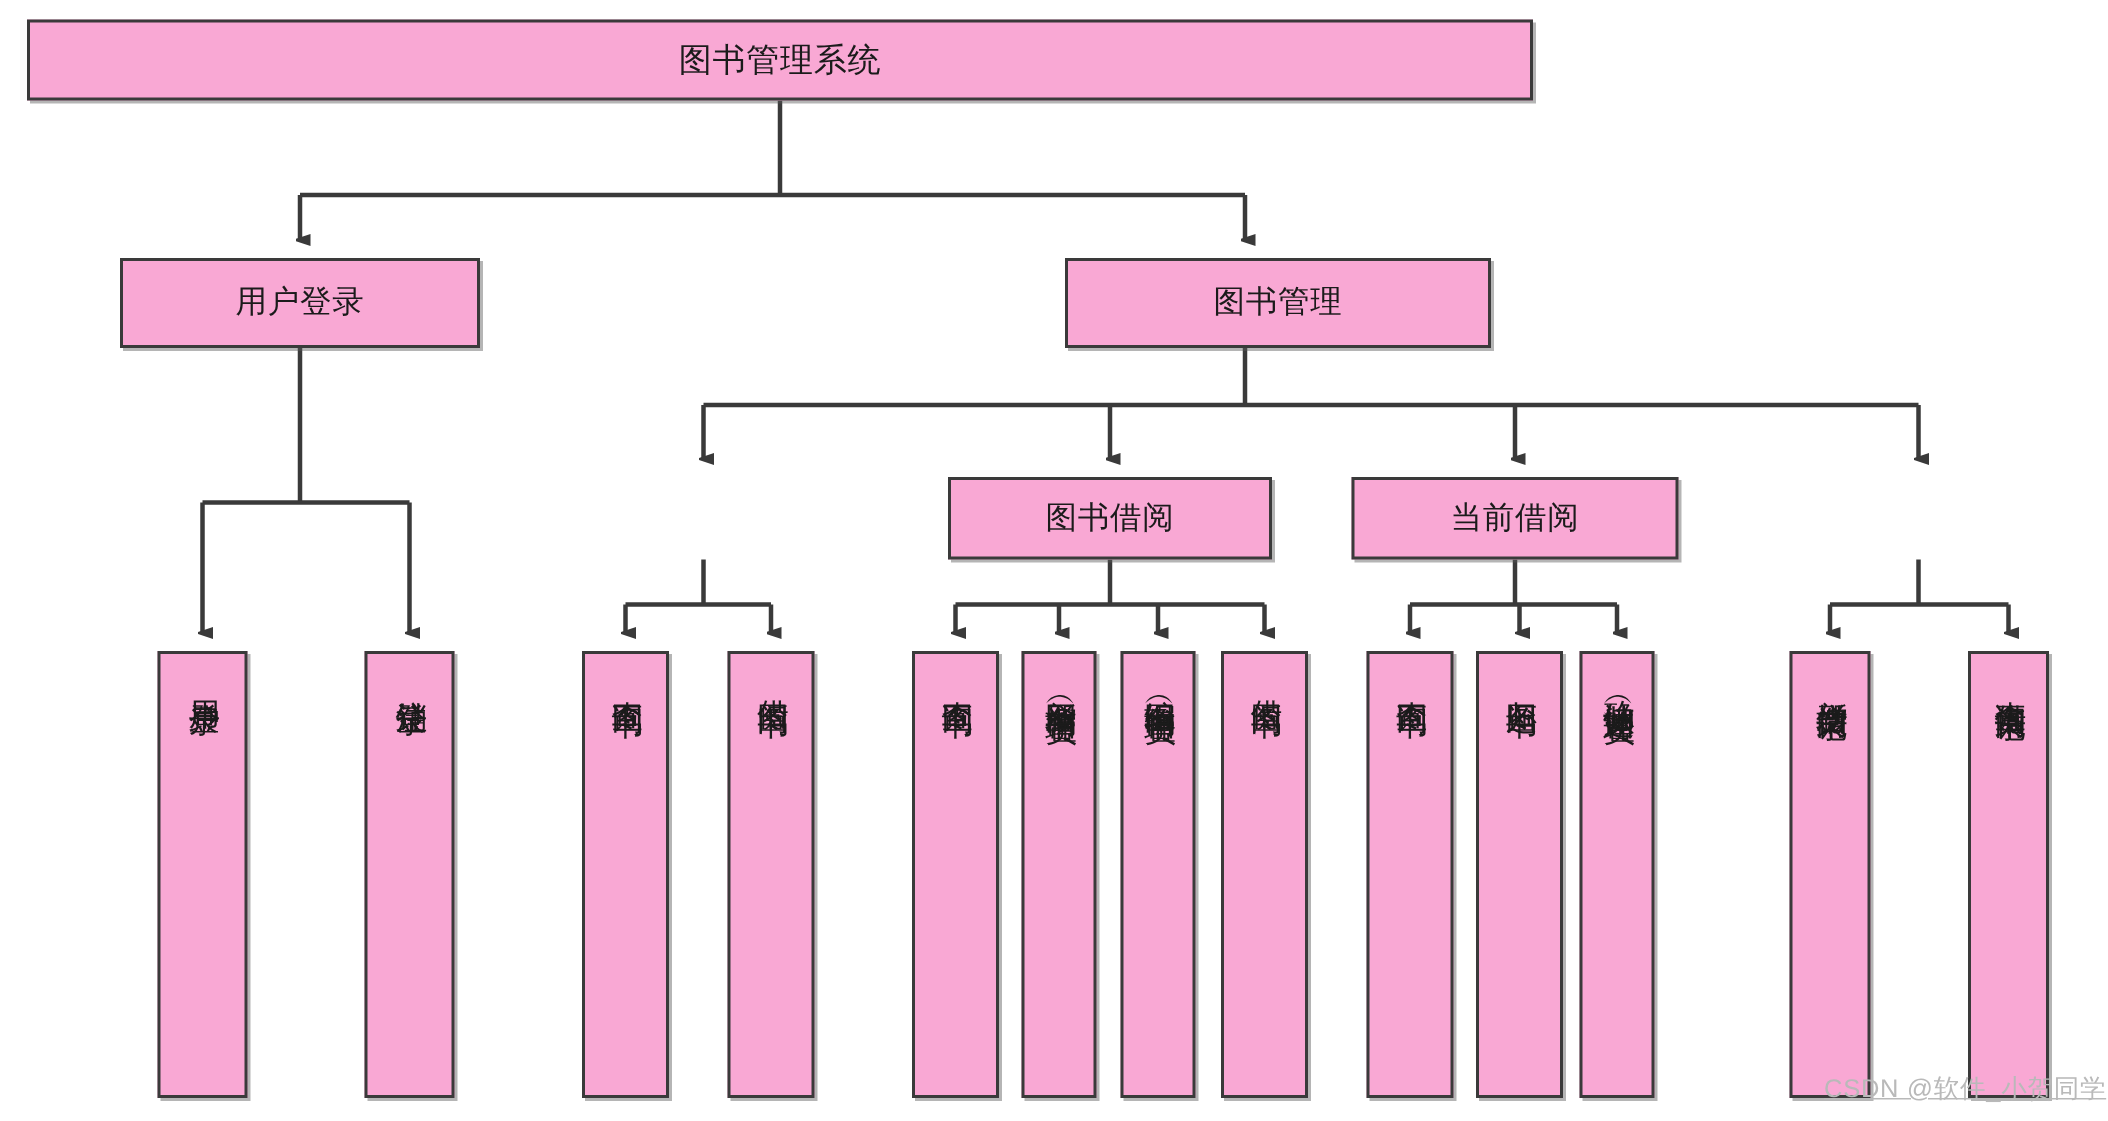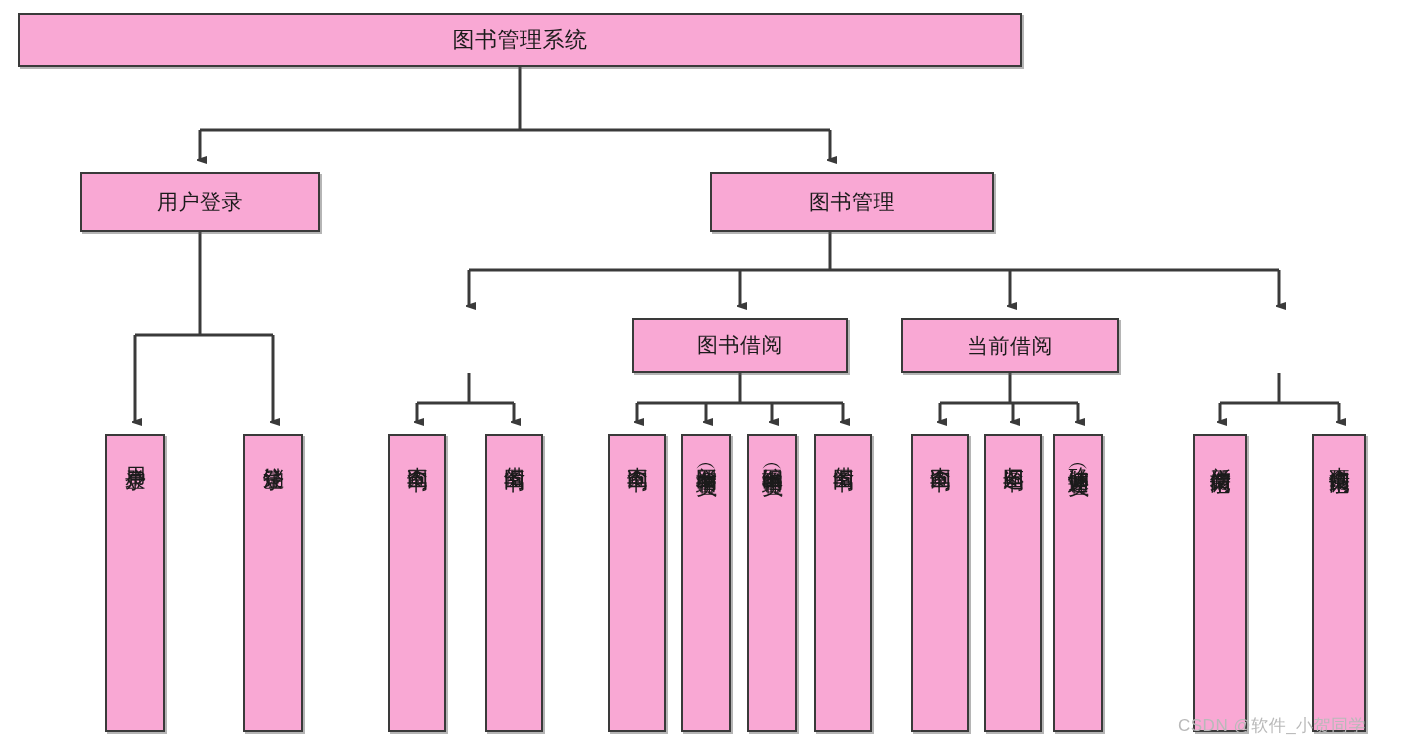--- a/index.html
+++ b/index.html
@@ -54,26 +54,27 @@
     writing-mode: vertical-rl;
     text-orientation: upright;
     font-size: 21px;
     line-height: 1.18;
     letter-spacing: 1.5px;
     color: #1b1b1b;
     white-space: nowrap;
   }
   .watermark {
     position: absolute;
-    left: 1178px;
+    left: 1216px;
     top: 714px;
     font-size: 17px;
     color: #b9b9b9;
     white-space: nowrap;
     letter-spacing: 0.5px;
+    text-decoration: underline;
   }
 </style>
 </head>
 <body>
 
 <div id="canvas">
 
   <svg class="wires" viewBox="0 0 1405 747" xmlns="http://www.w3.org/2000/svg">
     <defs>
       <marker id="arrow" markerWidth="10" markerHeight="10" refX="4" refY="7" orient="auto" markerUnits="userSpaceOnUse">

